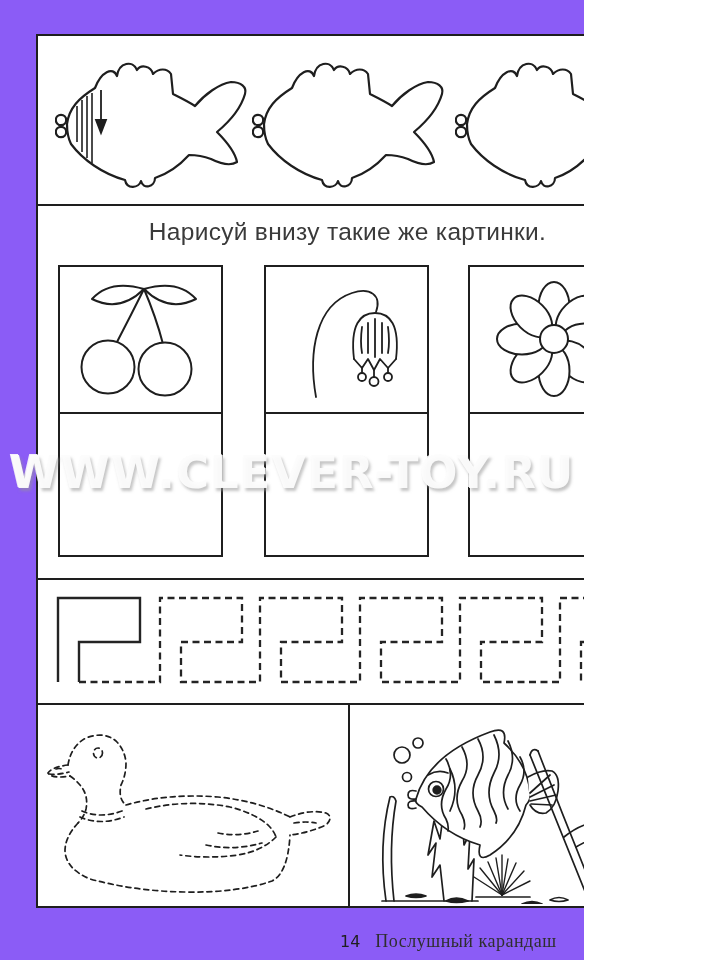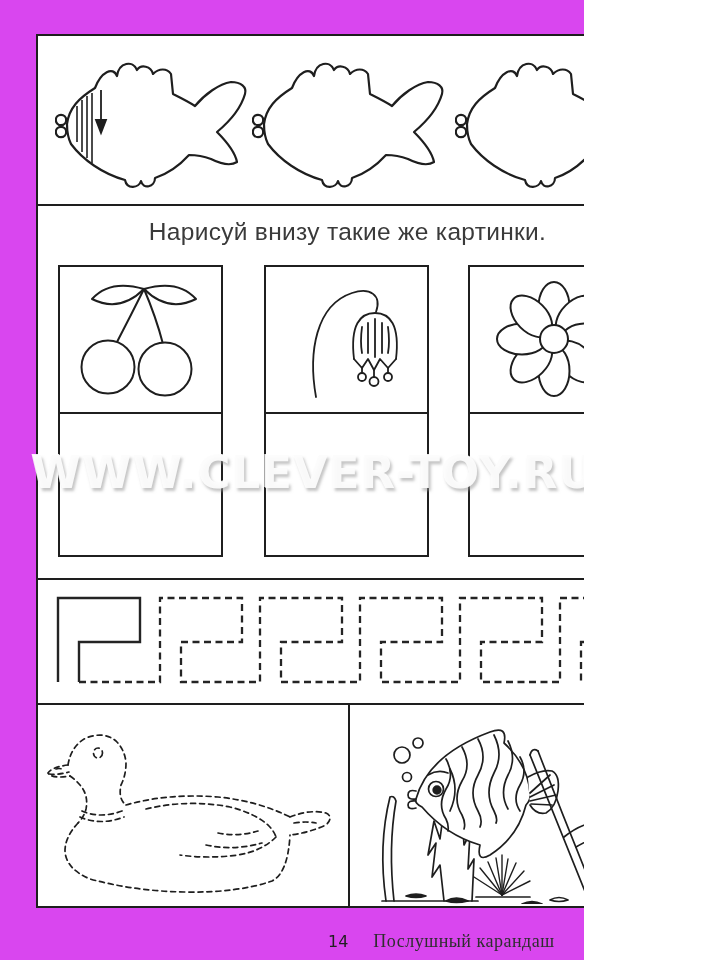--- a/index.html
+++ b/index.html
@@ -1,47 +1,47 @@
 <!DOCTYPE html>
 <html><head>
 <meta charset="utf-8">
 <style>
   html,body{margin:0;padding:0;background:#fff;}
   .page{
-    position:relative;width:584px;height:960px;background:#d946ef;
+    position:relative;width:584px;height:960px;background:#8b5cf6;
     font-family:"Liberation Sans",sans-serif;overflow:hidden;
   }
   .frame{
     position:absolute;left:36px;top:34px;width:619px;height:870px;
     border:2px solid #1e1e1e;background:#fff;
   }
   .divider-h{position:absolute;left:0;width:100%;height:2px;background:#1e1e1e;}
   .divider-v{position:absolute;width:2px;background:#1e1e1e;}
   .fish-svg{position:absolute;top:24px;}
   .instruction{
     position:absolute;top:182px;left:0;width:100%;text-align:center;
     font-size:24.5px;font-weight:500;color:#3a3a3a;letter-spacing:.3px;
   }
   .copy-box{
     position:absolute;top:229px;width:161px;height:288px;
     border:2px solid #1f1f1f;background:#fff;
   }
   .copy-box .sample-cell{width:161px;height:145px;border-bottom:2px solid #1f1f1f;}
   .copy-box .draw-cell{width:161px;height:141px;background:#fff;}
   .watermark{
-    position:absolute;left:12px;top:446px;width:100%;text-align:right;z-index:6;
+    position:absolute;left:0;top:446px;width:100%;text-align:center;z-index:6;
     font-family:"DejaVu Sans",sans-serif;font-weight:bold;font-size:45px;
     color:rgba(252,252,252,.95);letter-spacing:1px;
     text-shadow:2px 3px 3px rgba(150,150,150,.55), -1px -1px 0 rgba(255,255,255,.9);
     pointer-events:none;white-space:nowrap;
   }
   .pattern-svg{position:absolute;left:0;top:542px;}
   .trace-svg{position:absolute;top:669px;}
   .footer{
-    position:absolute;left:328px;top:931px;display:flex;align-items:baseline;gap:25px;
+    position:absolute;left:340px;top:931px;display:flex;align-items:baseline;gap:15px;
   }
   .footer .num{font-size:16px;color:#1f1f1f;font-family:"DejaVu Sans",sans-serif;}
   .footer .title{font-size:18px;color:#2e2e2e;font-family:"Liberation Serif",serif;letter-spacing:.5px;}
   svg{display:block;}
 </style>
 </head>
 <body>
 
 <div class="page">
   <div class="frame">

